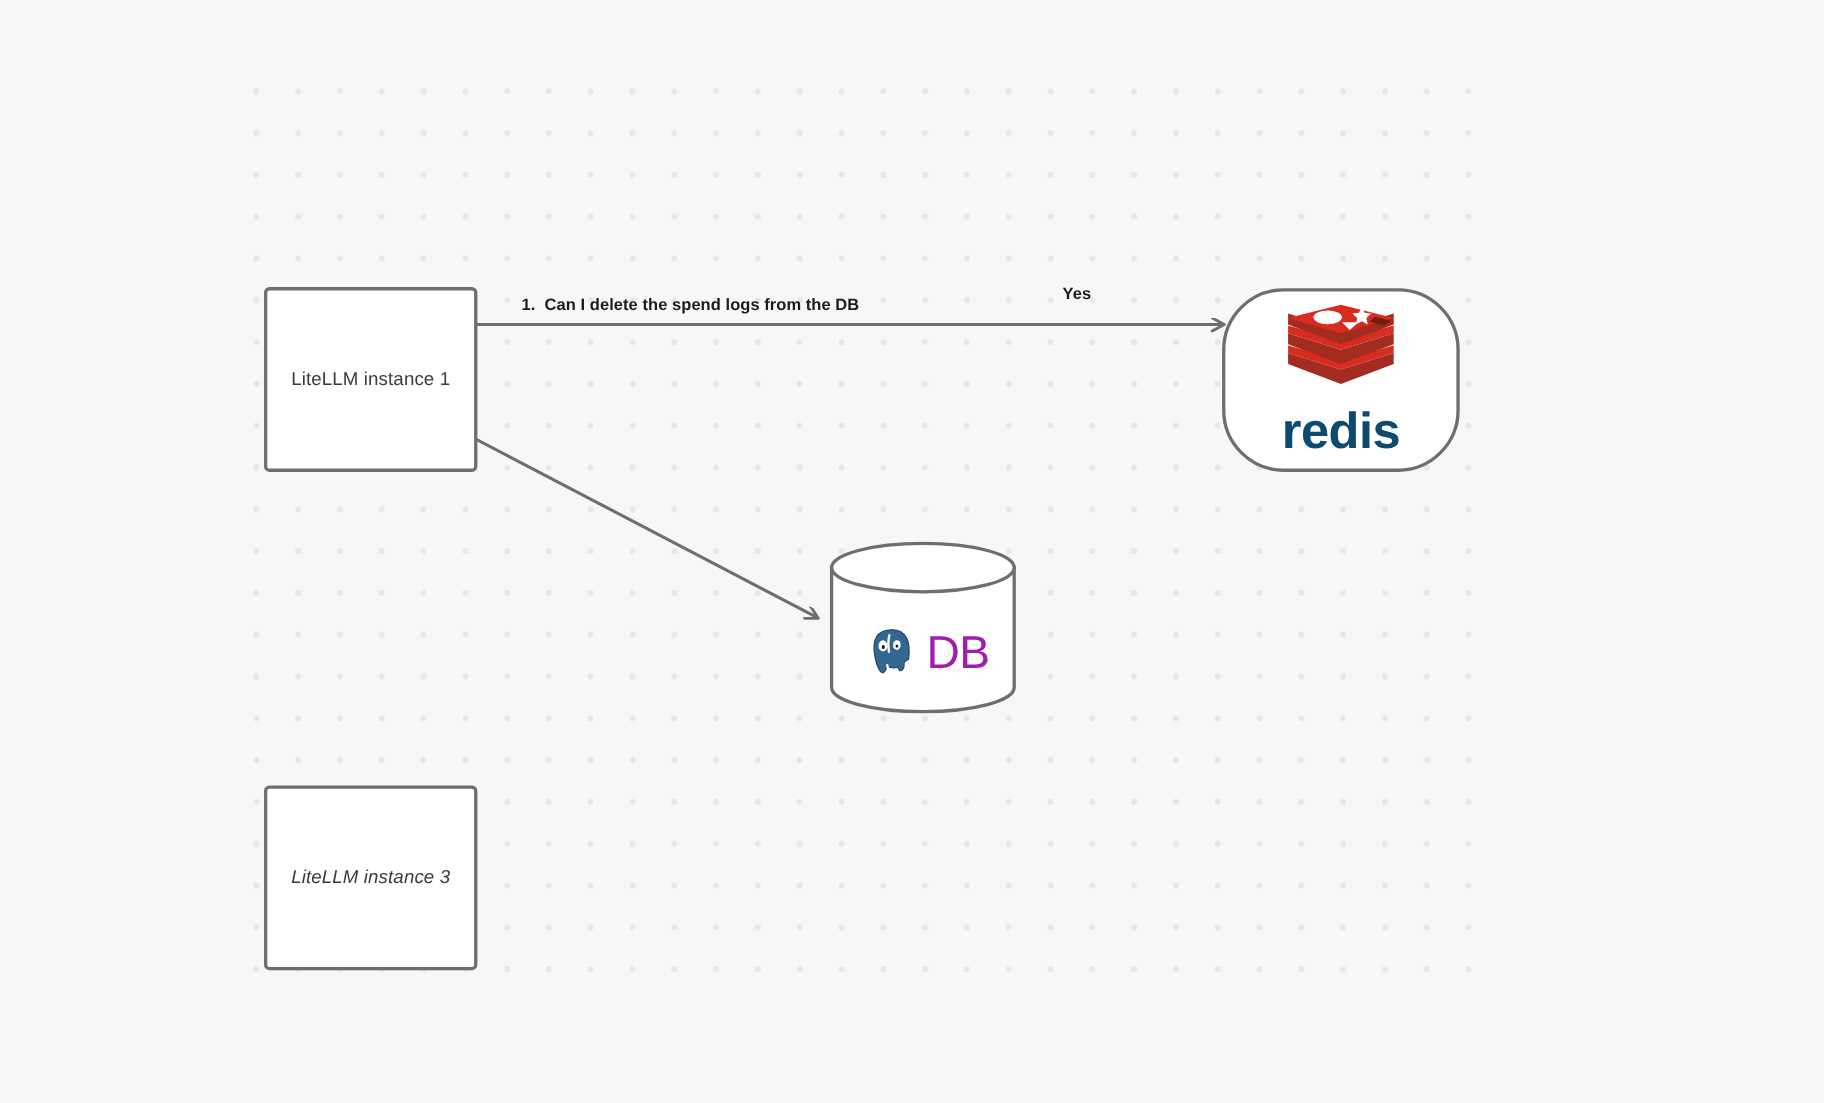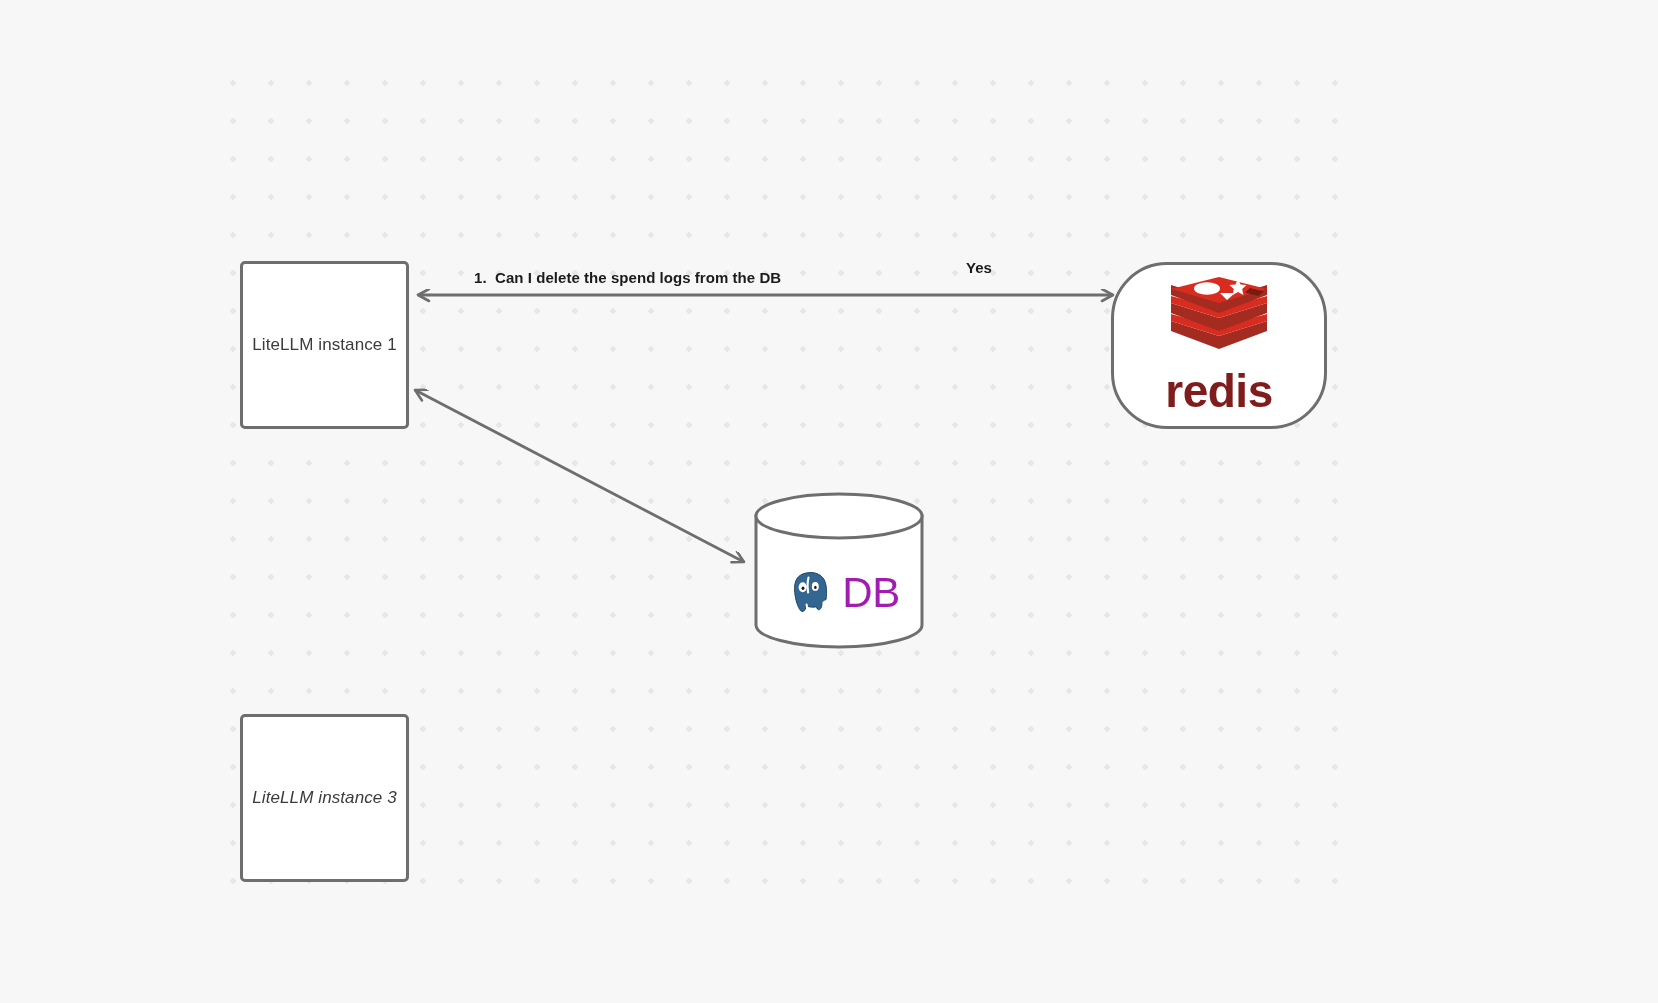--- a/index.html
+++ b/index.html
@@ -53,21 +53,21 @@
   .node {
     position: absolute;
     background: #ffffff;
     border: 3px solid #6e6e6e;
     display: flex;
     align-items: center;
     justify-content: center;
   }
 
   .instance-box {
-    width: 169px;
+    width: 194px;
     height: 168px;
     border-radius: 5px;
   }
 
   .instance-label {
     font-size: 17px;
     color: #3b3b3b;
     font-family: "Liberation Sans", sans-serif;
     letter-spacing: 0.1px;
     text-align: center;
@@ -96,21 +96,21 @@
     justify-content: center;
     transform: translateY(-2px);
   }
 
   .redis-mark { display: block; }
 
   .redis-word {
     font-family: "Liberation Sans", sans-serif;
     font-size: 46px;
     font-weight: 700;
-    color: #7f1d1d;
+    color: #0c4a6e;
     letter-spacing: -0.5px;
     line-height: 0.92;
     margin-top: 14px;
   }
 
   
   #node-db {
     position: absolute;
     left: 753px;
     top: 492px;

